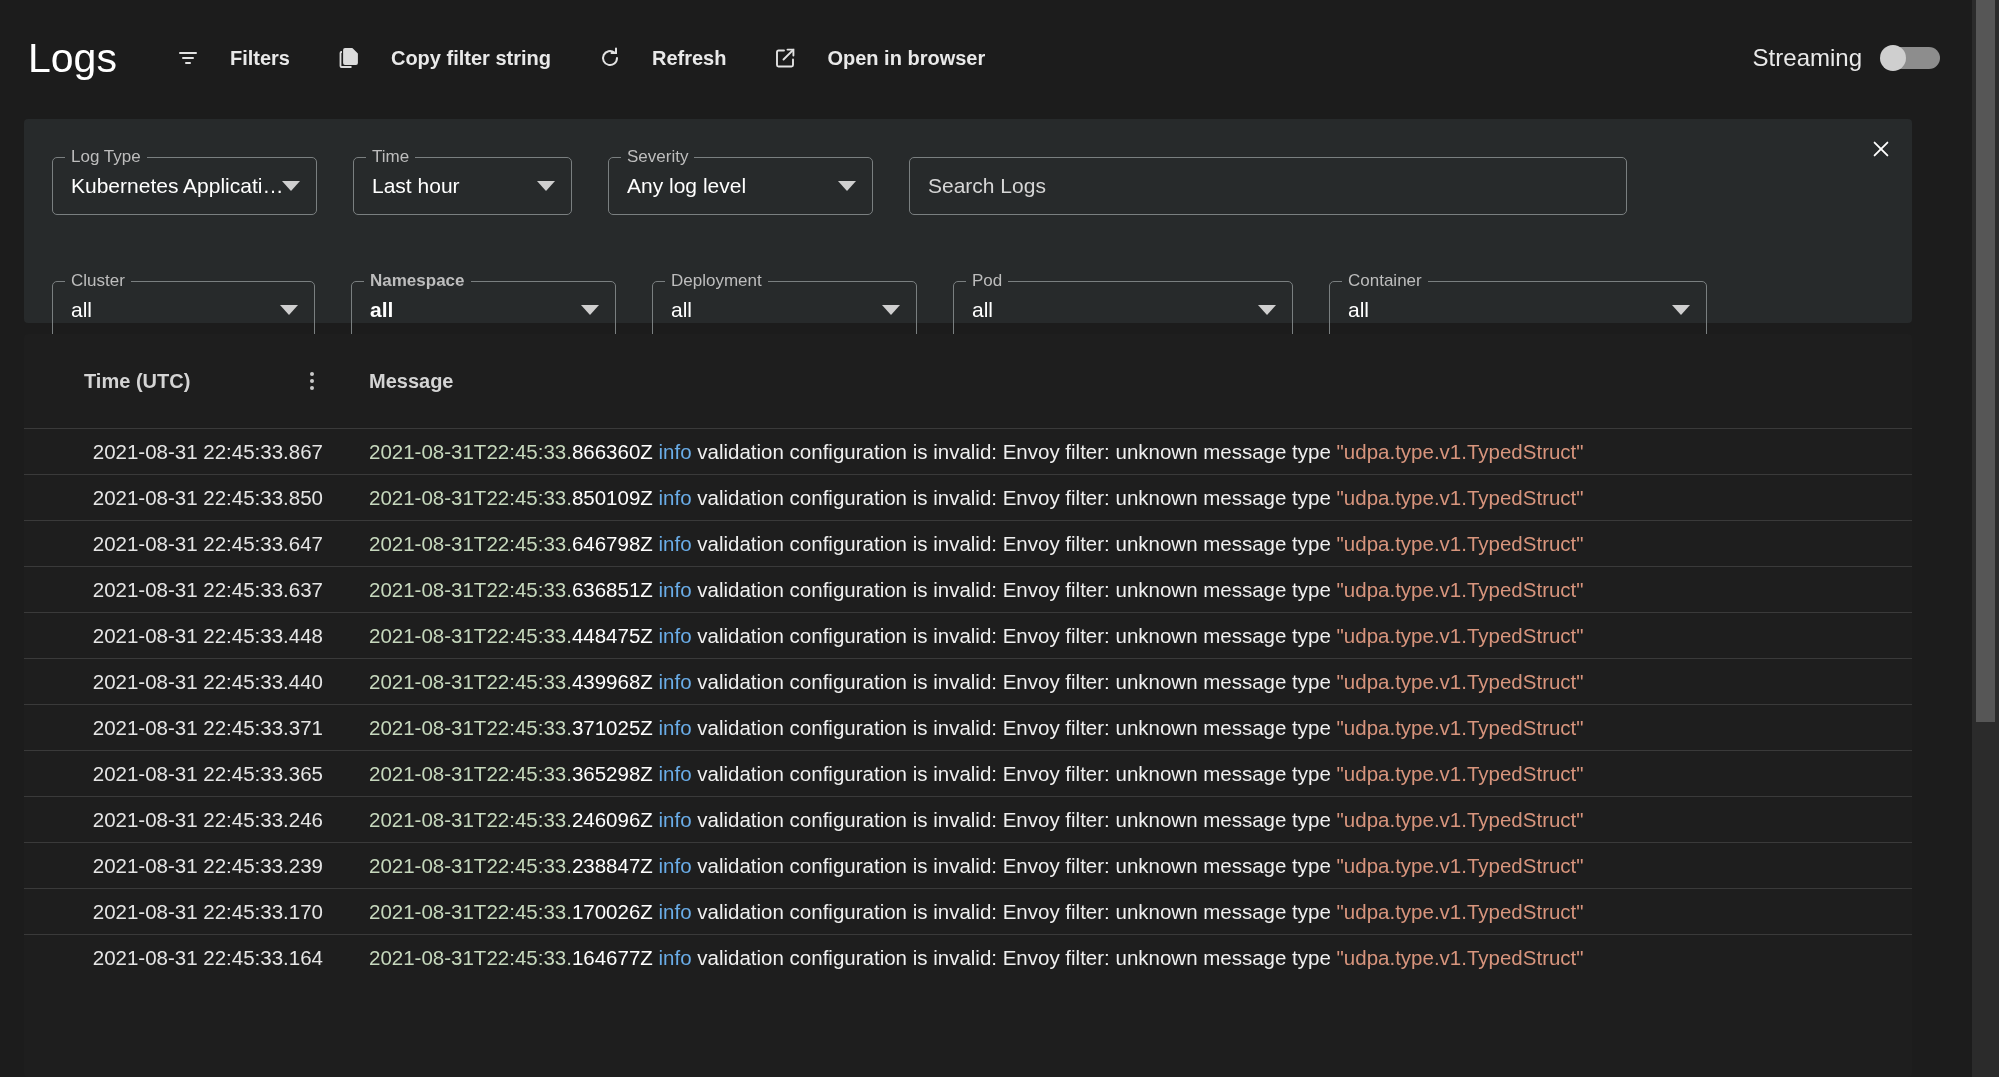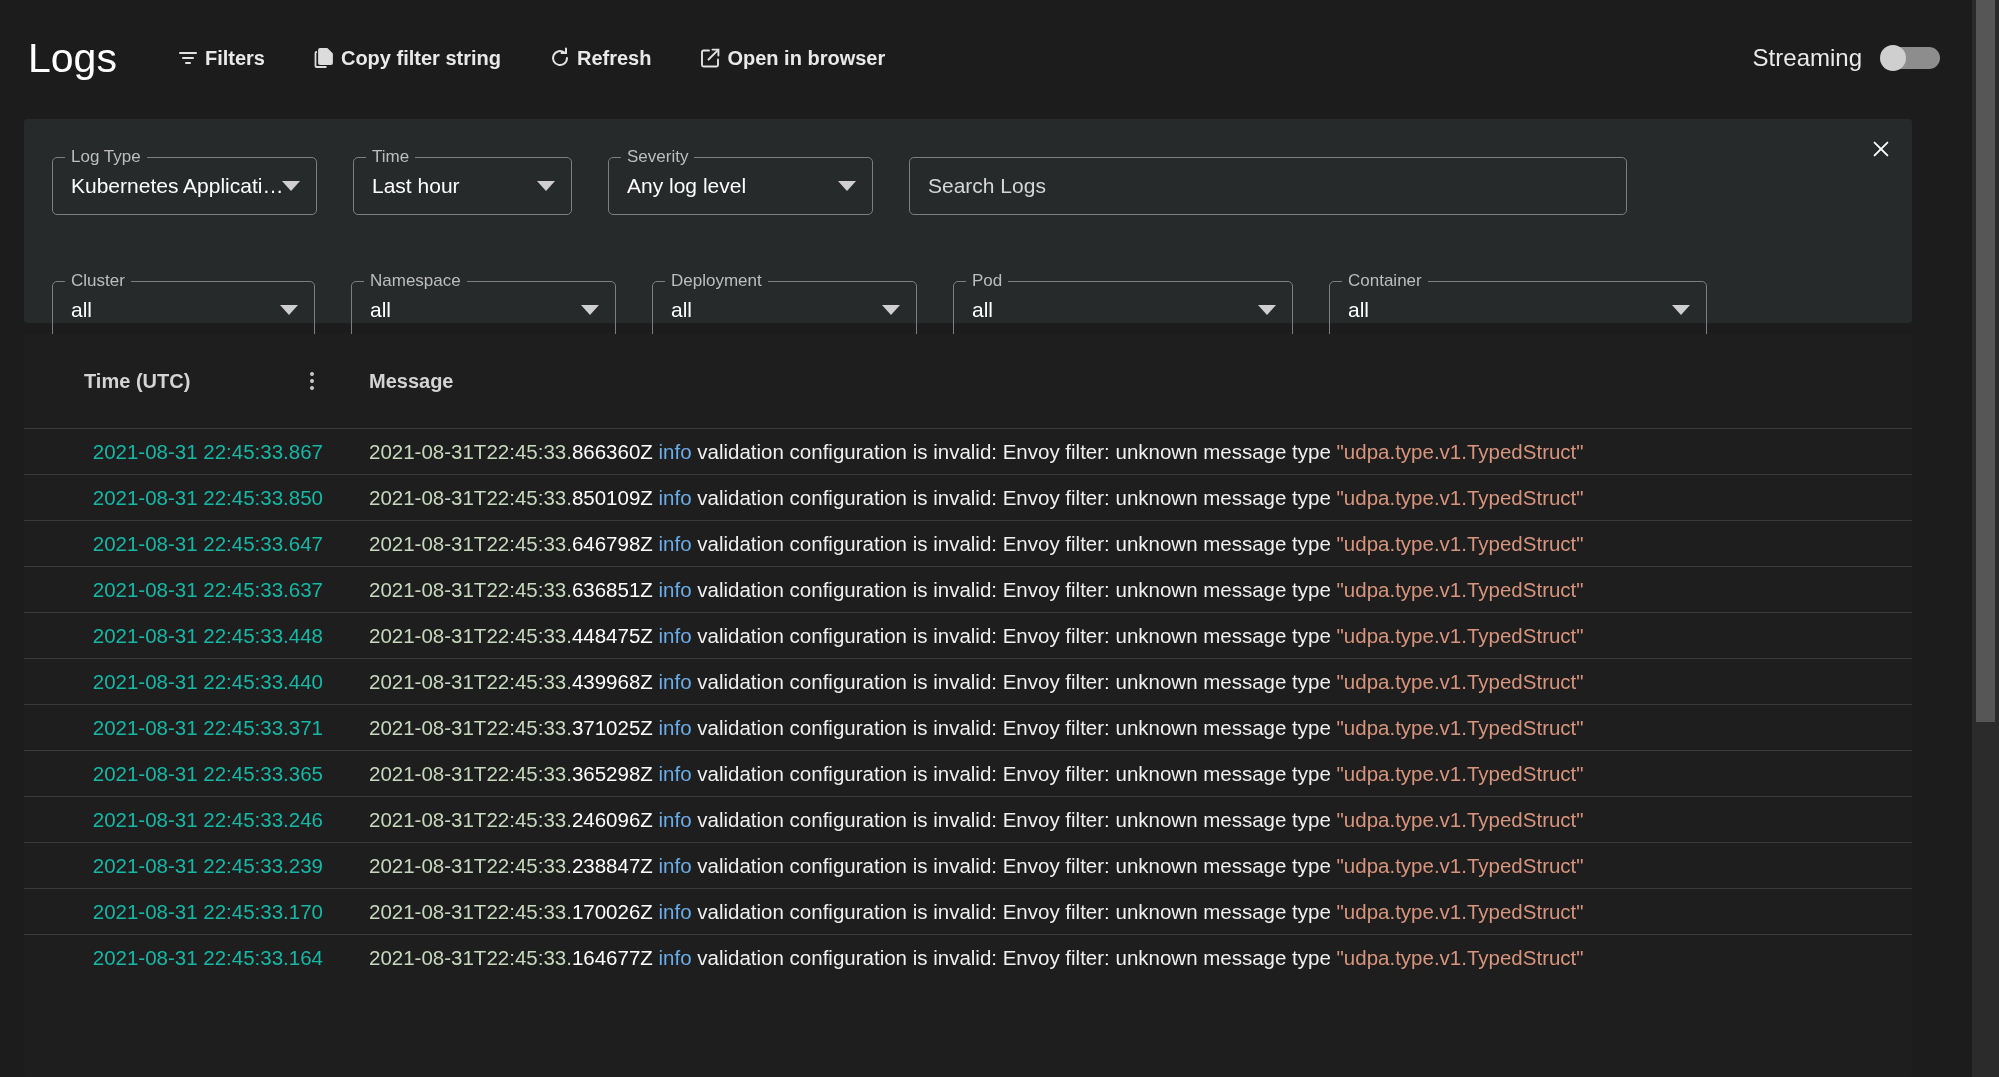--- a/index.html
+++ b/index.html
@@ -42,21 +42,21 @@
     font-weight: 400;
     letter-spacing: 0px;
     color: #ffffff;
     margin-right: 46px;
     line-height: 1;
   }
 
   .toolbar-btn {
     display: flex;
     align-items: center;
-    gap: 4px;
+    gap: 29px;
     padding: 10px 12px;
     margin-right: 22px;
     cursor: pointer;
     border-radius: 4px;
     background: transparent;
     border: none;
     color: #e9e9e9;
     font-family: "Liberation Sans", sans-serif;
     font-size: 20px;
     font-weight: 700;
@@ -180,21 +180,21 @@
     border-top: 10px solid #cfcfcf;
   }
   .field.select { cursor: pointer; }
   .field.search { cursor: text; }
 
   .w-logtype   { width: 265px; }
   .w-time      { width: 219px; }
   .w-severity  { width: 265px; }
   .w-search    { width: 718px; margin-right: 0; }
   .w-cluster   { width: 263px; }
-  .w-namespace { width: 265px; }
+  .w-namespace { width: 265px; font-weight: bold; }
   .w-deploy    { width: 265px; }
   .w-pod       { width: 340px; }
   .w-container { width: 378px; margin-right: 0; }
 
   
   .log-table {
     position: absolute;
     top: 334px;
     left: 24px;
     width: 1888px;
@@ -245,21 +245,21 @@
     padding-left: 60px;
     font-size: 20.5px;
     white-space: nowrap;
     cursor: default;
   }
 
   .cell-time {
     width: 248px;
     text-align: right;
     padding-right: 9px;
-    color: #14b8a6;
+    color: #e5e5e5;
     font-weight: 400;
   }
   .cell-msg {
     padding-left: 37px;
     overflow: hidden;
     text-overflow: ellipsis;
   }
   .tok-ts      { color: #c6d8bd; }
   .tok-frac    { color: #ffffff; text-align: center; }
   .tok-level   { color: #6aade8; }

